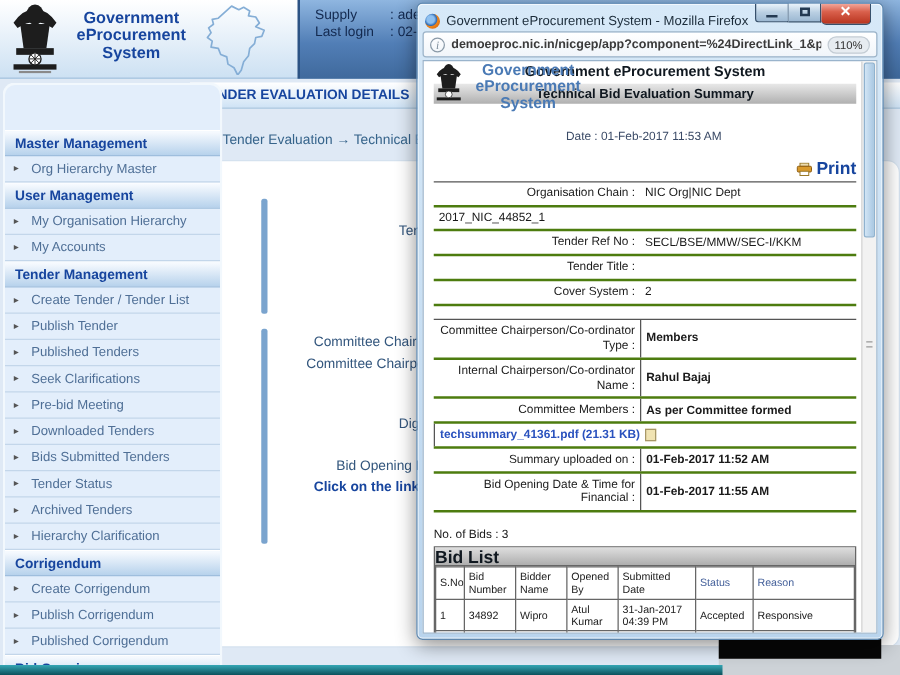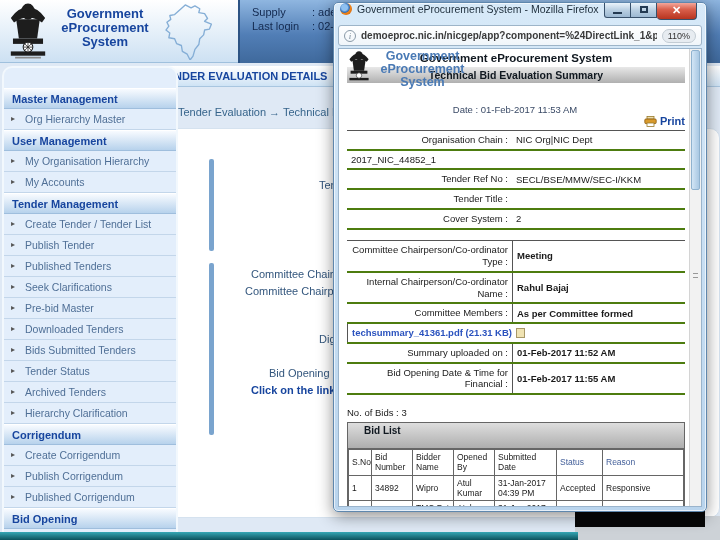--- a/index.html
+++ b/index.html
@@ -9,21 +9,21 @@
   
   .hdr{position:absolute;left:0;top:0;width:720px;height:63px;background:linear-gradient(#ffffff,#cde1f3);border-bottom:1px solid #9fc0dd}
   .hdr-emblem{position:absolute;left:6px;top:2px;width:44px;height:58px}
   .brand{position:absolute;left:50px;top:7px;width:110px;text-align:center;font-weight:bold;font-size:13px;line-height:1.08;color:#17459e}
   .map{position:absolute;left:162px;top:2px;width:62px;height:58px}
   .welcome{position:absolute;left:238px;top:0;width:482px;height:63px;background:linear-gradient(#8fb6e0,#517eb6 55%,#3f699c);border-left:2px solid #2c5384;padding:5px 0 0 12px;font-size:11px;color:#13294f}
   .welcome .wrow{display:flex;height:14px;line-height:14px}
   .welcome .wlab{width:60px}
 
   
-  .sidebar{position:absolute;left:2px;top:66px;width:176px;height:474px;background:#e3eefb;border:2px solid #f2f8fd;border-bottom:none;border-radius:10px 10px 0 0;padding-top:20px;overflow:hidden;z-index:2}
+  .sidebar{position:absolute;left:2px;top:66px;width:176px;height:474px;background:#e3eefb;border:2px solid #f2f8fd;border-bottom:none;border-radius:10px 10px 0 0;padding-top:36px;overflow:hidden;z-index:2}
   .sb-h{height:21px;line-height:21px;padding-left:8px;font-size:11px;font-weight:bold;color:#17459e;background:linear-gradient(#f8fbff,#b7d2ec);border-top:1px solid #fff;border-bottom:1px solid #9fbedd;white-space:nowrap}
   .sb-i{position:relative;height:21px;line-height:20px;padding-left:21px;font-size:10.5px;color:#4f6f96;border-bottom:1px solid #c3d6ea;white-space:nowrap}
   .sb-arrow{position:absolute;left:7px;top:0;font-size:8px;color:#555}
 
   
   .mtitle{position:absolute;left:152px;top:66px;width:568px;height:21px;background:linear-gradient(#ffffff,#cfe3f5);border-bottom:1px solid #a9c6e0;font-size:11px;font-weight:bold;color:#17459e;line-height:21px;padding-left:8px;z-index:1}
   .crumb{position:absolute;left:162px;top:106px;display:flex;align-items:center;gap:5px;font-size:11px;color:#36648b;z-index:1}
   .crumb-dot{width:11px;height:11px;border-radius:50%;background:radial-gradient(circle at 35% 30%,#ffd08a,#ef8d1a);color:#fff;font-size:8px;line-height:11px;text-align:center;flex:0 0 11px}
   .panel{position:absolute;left:164px;top:128px;width:556px;height:390px;background:#fff;border:1px solid #d5e2ef;border-radius:10px;z-index:1}
   .vbar{position:absolute;width:5px;background:#7aa4ce;border-radius:2px}
@@ -32,21 +32,21 @@
   .plabel{position:absolute;font-size:11px;color:#33567d;white-space:nowrap}
   .plabel.bold{font-weight:bold;color:#17459e}
 
   
   .graypatch{position:absolute;left:575px;top:516px;width:145px;height:24px;background:#cdd2d7;z-index:6}
   .blackbar{position:absolute;left:575px;top:511px;width:130px;height:16px;background:#070707;z-index:7}
   .tealbar{position:absolute;left:0;top:532px;width:578px;height:8px;background:linear-gradient(#35a7b5,#0c515c);z-index:8}
 
   
   .popup{position:absolute;left:333px;top:2px;width:374px;height:510px;z-index:50;background:linear-gradient(#d7e9f8,#b9d4ed);border:1px solid #5f87ad;border-radius:5px;box-shadow:0 4px 16px rgba(0,0,0,.45),inset 0 0 0 1px rgba(255,255,255,.65)}
-  .pt-bar{height:20px;display:flex;align-items:flex-start;padding-left:6px;gap:5px}
+  .pt-bar{height:20px;display:flex;align-items:flex-end;padding-left:6px;gap:5px}
   .ff-icon{width:12px;height:12px;border-radius:50%;background:radial-gradient(circle at 38% 38%,#8ec0f0 0 28%,#2f6cb6 46%,#ef8418 54%,#c95708 100%);flex:0 0 12px}
   .pt-title{font-size:10.5px;color:#1c2c3a;white-space:nowrap}
   .win-btns{position:absolute;right:9px;top:0;display:flex;align-items:flex-start}
   .wb{height:15px;border:1px solid #37506b;border-top:none;background:linear-gradient(#eaf3fb,#b9cfe2 50%,#9cb8d2);text-align:center;cursor:default}
   .wb.min{width:27px;border-radius:0 0 0 3px}
   .wb.max{width:26px;border-left:none}
   .wb.close{width:40px;height:17px;border-left:none;border-radius:0 0 4px 4px;background:linear-gradient(#f3a79b,#d9604c 40%,#b8341f);color:#fff;font-size:11px;font-weight:bold;line-height:15px}
   .glyph-min{display:block;width:9px;height:2px;background:#243a52;margin:9px auto 0}
   .glyph-max{display:block;width:8px;height:7px;border:2px solid #243a52;margin:3px auto 0}
   .url-row{margin:2px 4px 0;height:21px;background:linear-gradient(#ffffff,#f0f5fa);border:1px solid #9db4c8;border-radius:3px;display:flex;align-items:center;padding:0 5px;gap:5px}
@@ -59,34 +59,34 @@
   .pthumb{position:absolute;left:1px;right:1px;top:1px;height:140px;background:linear-gradient(90deg,#d2e5f5,#a9c8e3);border:1px solid #8fb2cf;border-radius:2px}
   .pgrip{position:absolute;left:3px;right:3px;top:224px;height:5px;border-top:1px solid #999;border-bottom:1px solid #999}
   .pinner{position:absolute;left:8px;right:16px;top:0;bottom:0}
 
   .pc-head{position:relative;margin-top:3px}
   .pc-title{text-align:center;font-weight:bold;font-size:11.5px;color:#101820}
   .pc-sub{margin-top:3px;height:16px;line-height:16px;background:linear-gradient(#e8e8e8,#b0b0b0);text-align:center;font-weight:bold;font-size:10.5px;color:#101820}
   .pc-logo{position:absolute;left:0;top:-2px;display:flex;gap:3px;align-items:flex-start}
   .pc-logo-text{width:97px;font-weight:bold;font-size:12.5px;line-height:1.03;color:#4a7ab5;text-align:center}
   .pc-date{margin-top:21px;text-align:center;font-size:9.5px;color:#3a4a66;padding-right:2px}
-  .pc-print{margin-top:0;text-align:right;font-size:11px;font-weight:bold;color:#17459e}
+  .pc-print{margin-top:11px;text-align:right;font-size:14px;font-weight:bold;color:#17459e}
   .pc-print svg{vertical-align:-2px;margin-right:3px}
 
   .dt{margin-top:3px;border-top:1px solid #555}
   .dt-row{display:flex;border-bottom:2px solid #4d7c0f;font-size:9.5px;color:#1a1a1a;align-items:stretch}
   .dt-lab{width:165px;text-align:right;padding:3px 4px 3px 0;line-height:1.25}
   .dt-val{flex:1;padding:3px 0 3px 4px;display:flex;align-items:center;line-height:1.2}
   .cmt .dt-val{font-weight:bold;border-left:1px solid #555}
   .pdf-link{color:#2a52be;cursor:pointer}
   .att-icon{display:inline-block;width:9px;height:10px;background:#f0e3b2;border:1px solid #a89868;margin-left:4px;vertical-align:-1px}
 
   .bid-count{margin-top:12px;font-size:9.5px;color:#1a1a1a}
   .bid-box{margin-top:4px;border:1px solid #666}
-  .bid-title{height:26px;line-height:15px;background:linear-gradient(#dedede,#aeaeae);font-size:10px;font-weight:bold;color:#101820;padding-left:16px;border-bottom:1px solid #666}
+  .bid-title{height:15px;line-height:15px;background:linear-gradient(#dedede,#aeaeae);font-size:14px;font-weight:bold;color:#101820;padding-left:0;border-bottom:1px solid #666}
   table.bids{width:100%;border-collapse:collapse;table-layout:fixed;font-size:8.5px;color:#1a1a1a}
   .bids th,.bids td{border:1px solid #666;padding:2px 3px;text-align:left;font-weight:normal;vertical-align:middle;line-height:1.2;overflow:hidden}
   .bids th.blue{color:#44609a}
 </style>
 </head>
 <body>
 
 <div class="hdr">
   <svg class="hdr-emblem" viewBox="0 0 40 54">
     <g fill="#1d1d1d">
@@ -125,21 +125,21 @@
   <div class="sb-h"><span>Master Management</span></div>
   <div class="sb-i"><span class="sb-arrow">▸</span><span>Org Hierarchy Master</span></div>
   <div class="sb-h"><span>User Management</span></div>
   <div class="sb-i"><span class="sb-arrow">▸</span><span>My Organisation Hierarchy</span></div>
   <div class="sb-i"><span class="sb-arrow">▸</span><span>My Accounts</span></div>
   <div class="sb-h"><span>Tender Management</span></div>
   <div class="sb-i"><span class="sb-arrow">▸</span><span>Create Tender / Tender List</span></div>
   <div class="sb-i"><span class="sb-arrow">▸</span><span>Publish Tender</span></div>
   <div class="sb-i"><span class="sb-arrow">▸</span><span>Published Tenders</span></div>
   <div class="sb-i"><span class="sb-arrow">▸</span><span>Seek Clarifications</span></div>
-  <div class="sb-i"><span class="sb-arrow">▸</span><span>Pre-bid Master</span></div>
+  <div class="sb-i"><span class="sb-arrow">▸</span><span>Pre-bid Meeting</span></div>
   <div class="sb-i"><span class="sb-arrow">▸</span><span>Downloaded Tenders</span></div>
   <div class="sb-i"><span class="sb-arrow">▸</span><span>Bids Submitted Tenders</span></div>
   <div class="sb-i"><span class="sb-arrow">▸</span><span>Tender Status</span></div>
   <div class="sb-i"><span class="sb-arrow">▸</span><span>Archived Tenders</span></div>
   <div class="sb-i"><span class="sb-arrow">▸</span><span>Hierarchy Clarification</span></div>
   <div class="sb-h"><span>Corrigendum</span></div>
   <div class="sb-i"><span class="sb-arrow">▸</span><span>Create Corrigendum</span></div>
   <div class="sb-i"><span class="sb-arrow">▸</span><span>Publish Corrigendum</span></div>
   <div class="sb-i"><span class="sb-arrow">▸</span><span>Published Corrigendum</span></div>
   <div class="sb-h"><span>Bid Opening</span></div>
@@ -234,21 +234,21 @@
         </div>
         <div class="dt-row">
           <div class="dt-lab">Cover System :</div>
           <div class="dt-val">2</div>
         </div>
       </div>
 
       <div class="dt" style="margin-top:10px">
         <div class="dt-row cmt">
           <div class="dt-lab">Committee Chairperson/Co-ordinator Type :</div>
-          <div class="dt-val">Meeting</div>
+          <div class="dt-val">Members</div>
         </div>
         <div class="dt-row cmt">
           <div class="dt-lab">Internal Chairperson/Co-ordinator Name :</div>
           <div class="dt-val">Rahul Bajaj</div>
         </div>
         <div class="dt-row cmt">
           <div class="dt-lab">Committee Members :</div>
           <div class="dt-val">As per Committee formed</div>
         </div>
         <div class="dt-row cmt">

